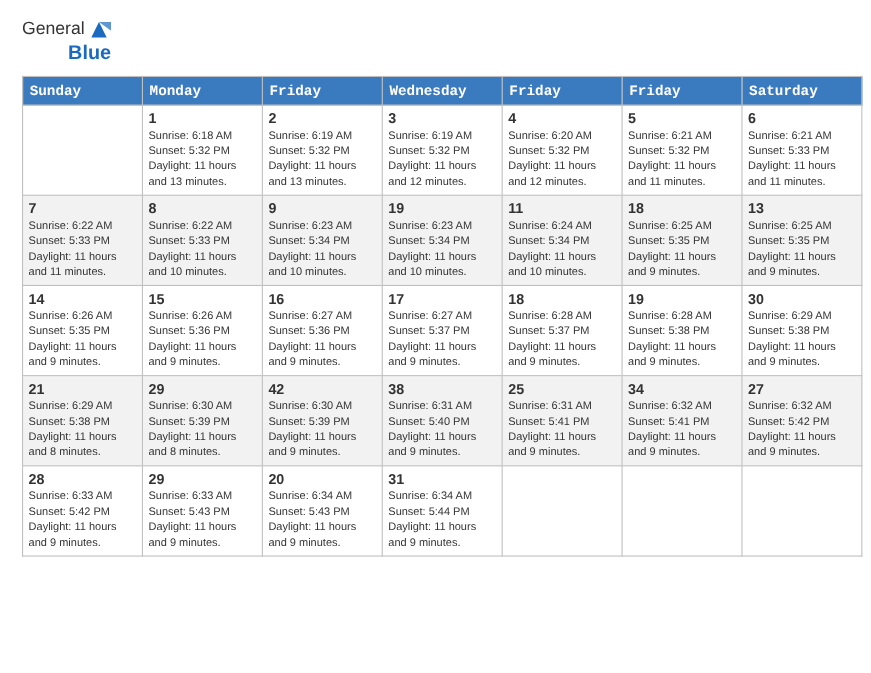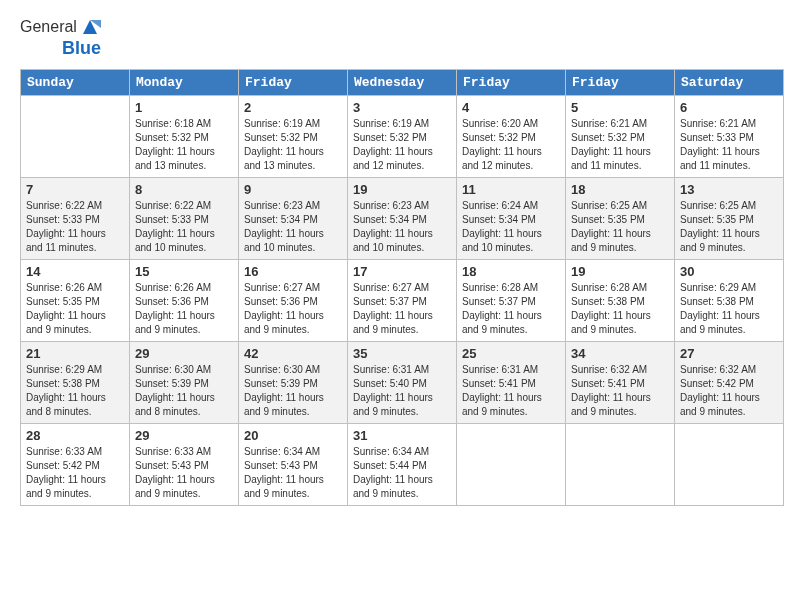--- a/index.html
+++ b/index.html
@@ -208,21 +208,21 @@
           </td>
           <td>
             <div class="day-number">29</div>
             <div class="day-info">Sunrise: 6:30 AM<br>Sunset: 5:39 PM<br>Daylight: 11 hours<br>and 8 minutes.</div>
           </td>
           <td>
             <div class="day-number">42</div>
             <div class="day-info">Sunrise: 6:30 AM<br>Sunset: 5:39 PM<br>Daylight: 11 hours<br>and 9 minutes.</div>
           </td>
           <td>
-            <div class="day-number">35</div>
+            <div class="day-number">38</div>
             <div class="day-info">Sunrise: 6:31 AM<br>Sunset: 5:40 PM<br>Daylight: 11 hours<br>and 9 minutes.</div>
           </td>
           <td>
             <div class="day-number">25</div>
             <div class="day-info">Sunrise: 6:31 AM<br>Sunset: 5:41 PM<br>Daylight: 11 hours<br>and 9 minutes.</div>
           </td>
           <td>
             <div class="day-number">34</div>
             <div class="day-info">Sunrise: 6:32 AM<br>Sunset: 5:41 PM<br>Daylight: 11 hours<br>and 9 minutes.</div>
           </td>

